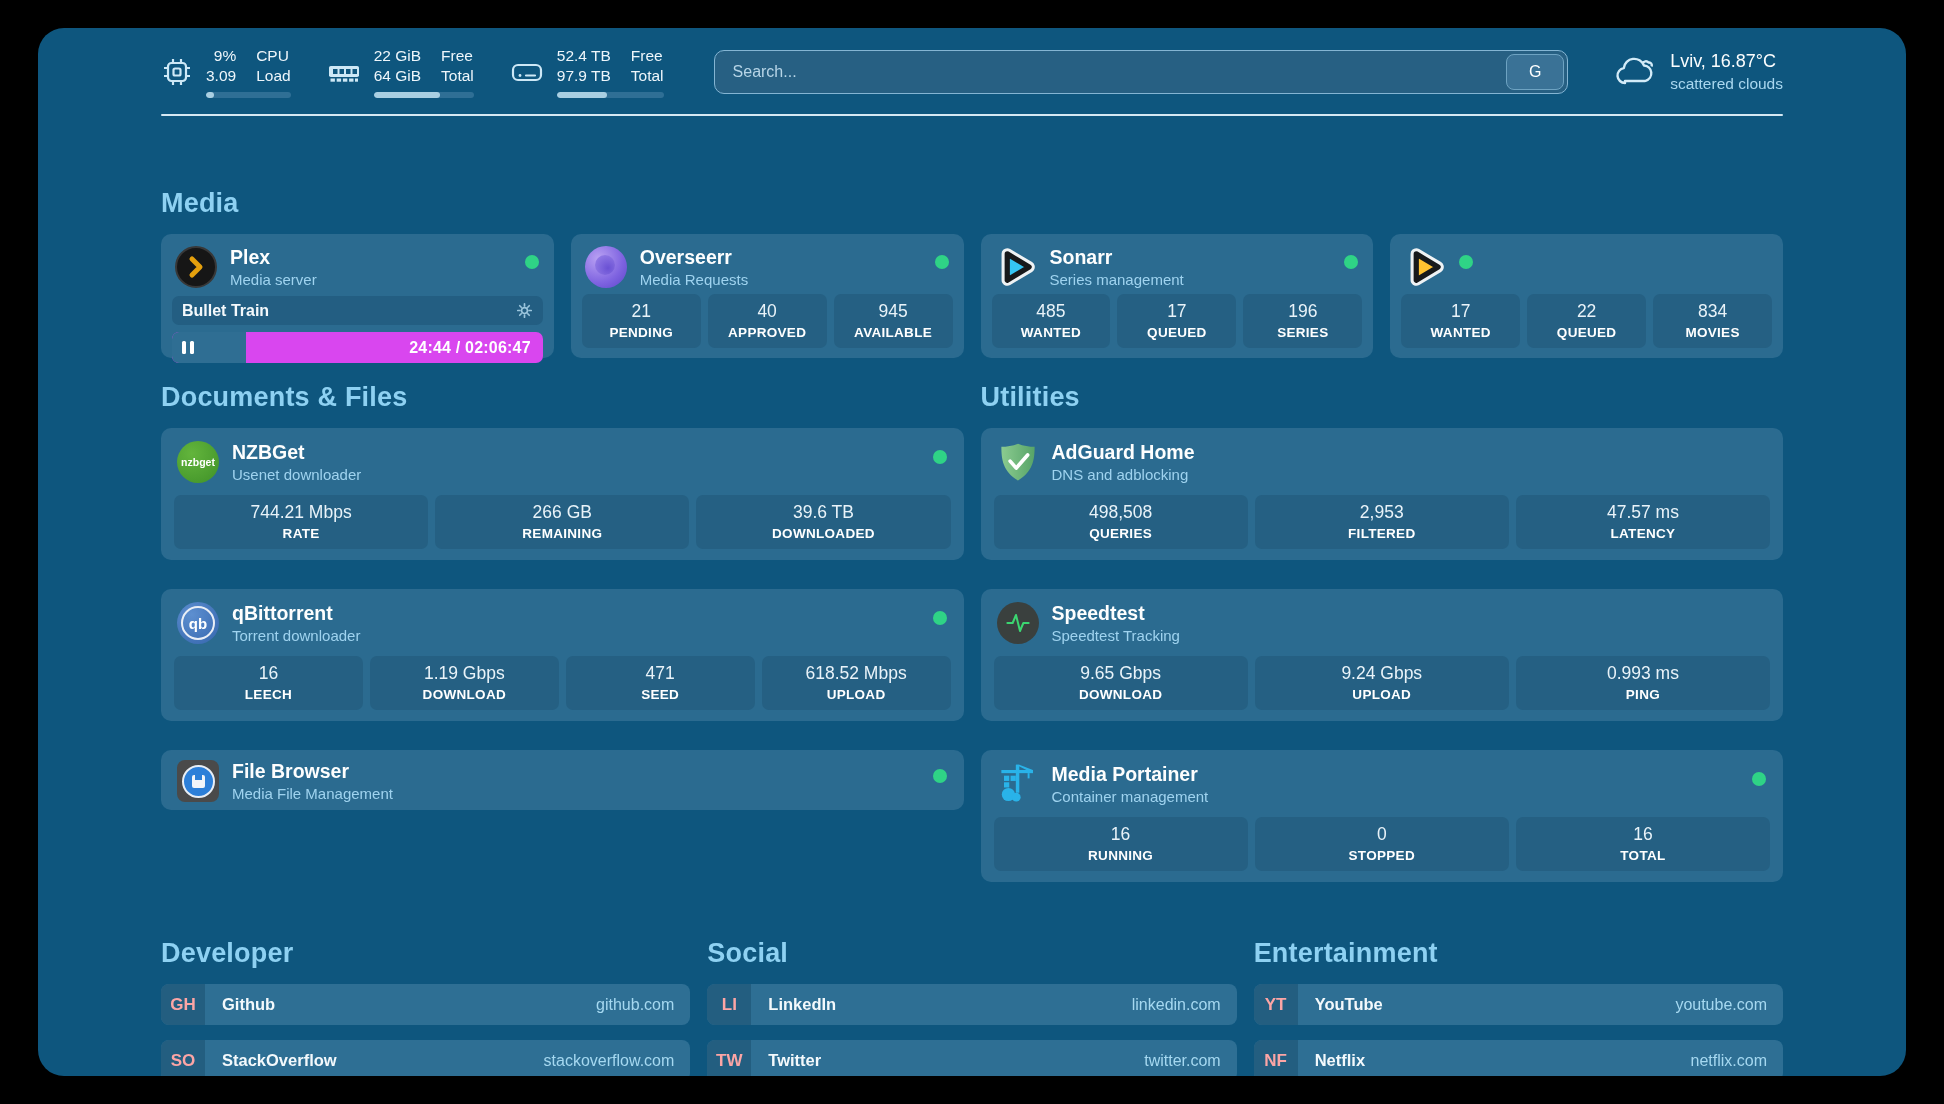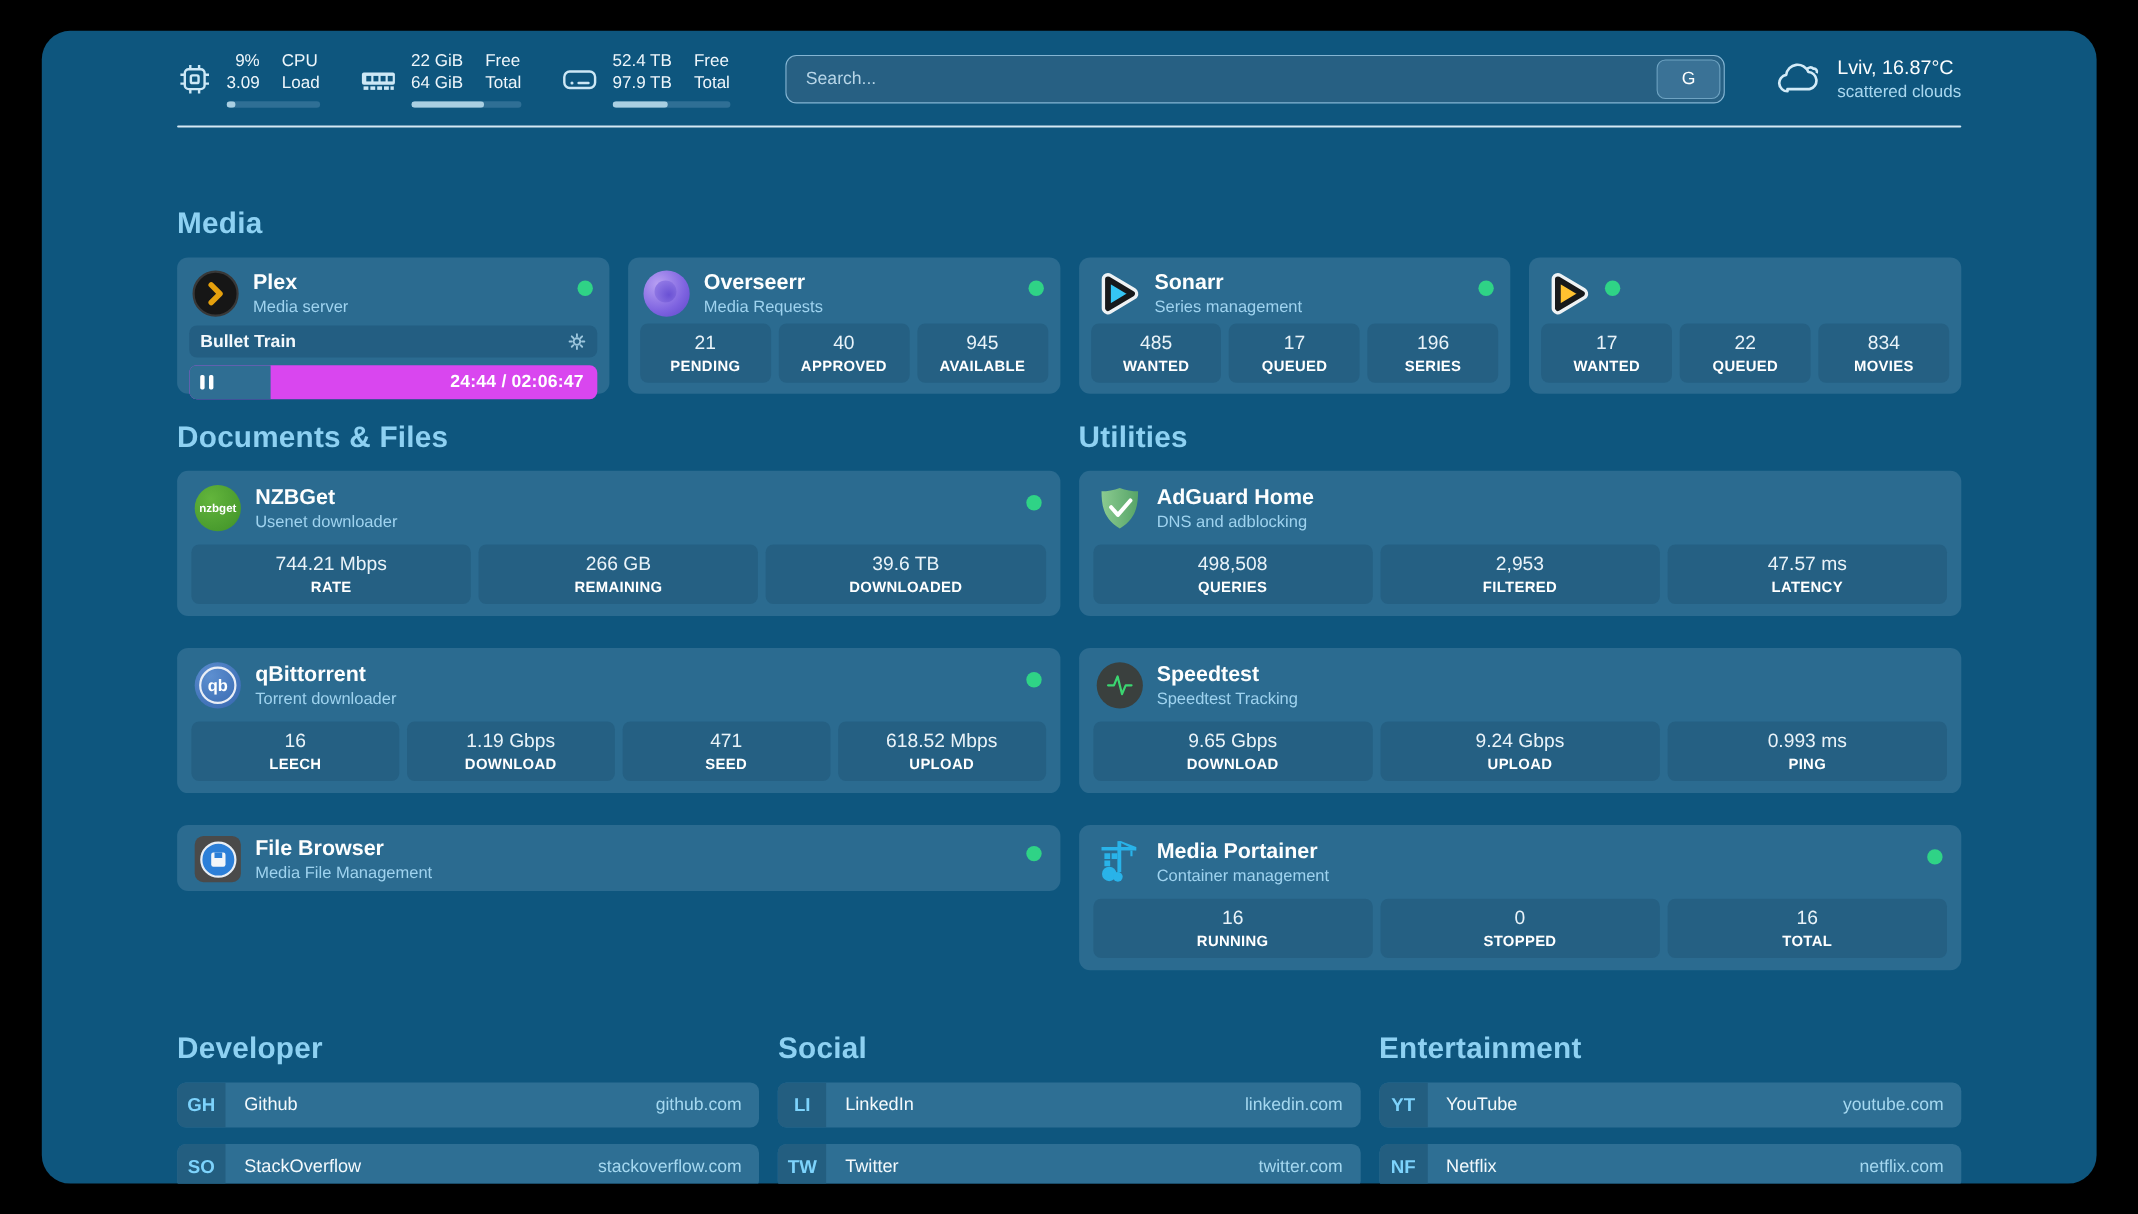--- a/index.html
+++ b/index.html
@@ -90,24 +90,24 @@
   .slim-card { padding: 8px 13px; margin-bottom: 0; }
 
   
   .bookmarks { display: flex; gap: 17px; margin-top: 56px; align-items: flex-start; }
   .bm-title { margin-bottom: 15px; }
   .link-row {
     display: flex; align-items: stretch; height: 41px; border-radius: 8px; overflow: hidden;
     background: #2e6f94; margin-bottom: 15px; cursor: pointer;
   }
   .link-abbr {
-    width: 44px; background: #24608340; background: #235e80; color: #7dd3fc; font-weight: 700;
+    width: 44px; background: #24608340; background: #235e80; color: #fca5a5; font-weight: 700;
     font-size: 17px; display: flex; align-items: center; justify-content: center; flex: none;
   }
-  .link-name { flex: 1; display: flex; align-items: center; padding-left: 17px; color: #f3f9fc; font-size: 16.5px; }
+  .link-name { flex: 1; display: flex; align-items: center; padding-left: 17px; color: #f3f9fc; font-size: 16.5px; font-weight: bold; }
   .link-url { display: flex; align-items: center; padding-right: 16px; color: #a5d8f0; font-size: 16px; }
 
   
   .circle { border-radius: 50%; display: flex; align-items: center; justify-content: center; }
   .icon-plex { background: #161616; border: 2px solid #383838; }
   .icon-overseerr { background: radial-gradient(circle at 32% 30%, #b9a1f3, #7e63e0 60%, #5b44c9); position: relative; }
   .icon-overseerr::after { content: ""; position: absolute; width: 20px; height: 20px; border-radius: 50%;
     background: radial-gradient(circle at 65% 65%, #6a51d4, #9c84ea); top: 9px; left: 10px; }
   .icon-nzbget { background: radial-gradient(circle at 35% 30%, #63b53c, #3f9128); color: #fff;
     font-size: 10.5px; font-weight: 700; }

